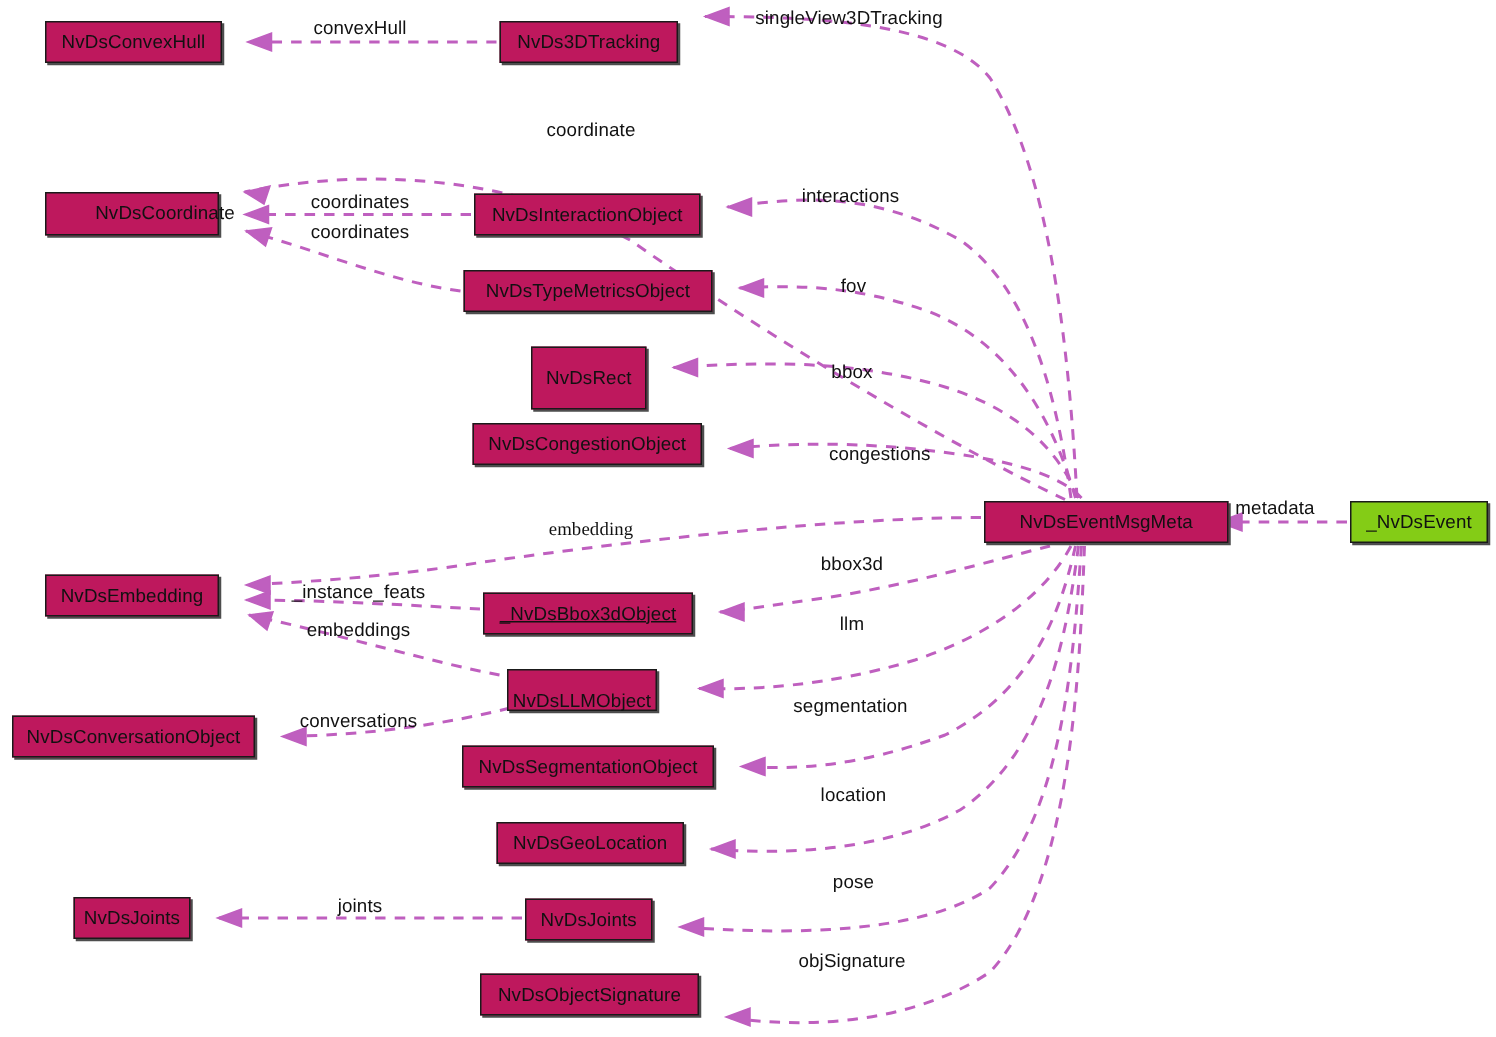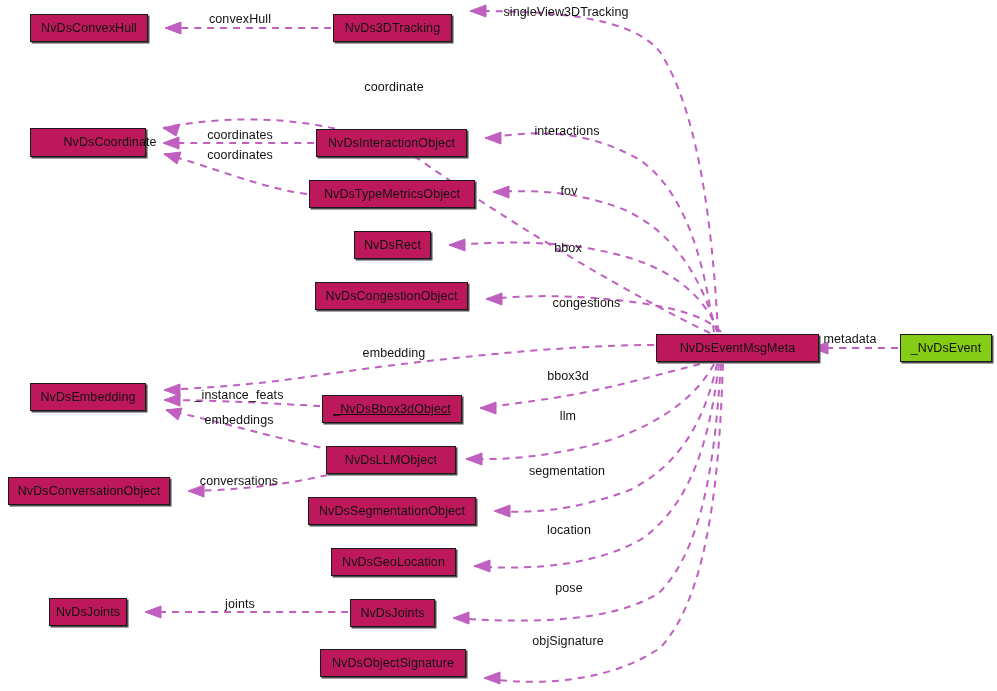--- a/index.html
+++ b/index.html
@@ -165,39 +165,39 @@
       </div>
       <div class="node" style="left: 30px; top: 128px; width: 116px; height: 29px; padding-left: 44px;">
         <span class="node-label">NvDsCoordinate</span>
       </div>
       <div class="node" style="left: 316px; top: 129px; width: 151px; height: 28px;">
         <span class="node-label">NvDsInteractionObject</span>
       </div>
       <div class="node" style="left: 309px; top: 180px; width: 166px; height: 28px;">
         <span class="node-label">NvDsTypeMetricsObject</span>
       </div>
-      <div class="node" style="left: 354px; top: 231px; width: 77px; height: 28px; text-align: right;">
+      <div class="node" style="left: 354px; top: 231px; width: 77px; height: 42px; text-align: right;">
         <span class="node-label">NvDsRect</span>
       </div>
       <div class="node" style="left: 315px; top: 282px; width: 153px; height: 28px;">
         <span class="node-label">NvDsCongestionObject</span>
       </div>
       <div class="node" style="left: 656px; top: 334px; width: 163px; height: 28px;">
         <span class="node-label">NvDsEventMsgMeta</span>
       </div>
       <div class="node filled" style="left: 900px; top: 334px; width: 92px; height: 28px; background: #84cc16;">
         <span class="node-label">_NvDsEvent</span>
       </div>
       <div class="node" style="left: 30px; top: 383px; width: 116px; height: 28px;">
         <span class="node-label">NvDsEmbedding</span>
       </div>
       <div class="node" style="left: 322px; top: 395px; width: 140px; height: 28px; text-decoration: underline;">
         <span class="node-label">_NvDsBbox3dObject</span>
       </div>
-      <div class="node" style="left: 326px; top: 446px; width: 130px; height: 28px;">
+      <div class="node" style="left: 338px; top: 446px; width: 100px; height: 28px; align-items: flex-end;">
         <span class="node-label">NvDsLLMObject</span>
       </div>
       <div class="node" style="left: 8px; top: 477px; width: 162px; height: 28px;">
         <span class="node-label">NvDsConversationObject</span>
       </div>
       <div class="node" style="left: 308px; top: 497px; width: 168px; height: 28px;">
         <span class="node-label">NvDsSegmentationObject</span>
       </div>
       <div class="node" style="left: 331px; top: 548px; width: 125px; height: 28px;">
         <span class="node-label">NvDsGeoLocation</span>
@@ -217,21 +217,21 @@
       <div class="edge-label" style="left: 850px; top: 339px;">metadata</div>
       <div class="edge-label" style="left: 240px; top: 19px;">convexHull</div>
       <div class="edge-label" style="left: 566px; top: 12px;">singleView3DTracking</div>
       <div class="edge-label" style="left: 394px; top: 87px;">coordinate</div>
       <div class="edge-label" style="left: 567px; top: 131px;">interactions</div>
       <div class="edge-label" style="left: 240px; top: 135px;">coordinates</div>
       <div class="edge-label" style="left: 240px; top: 155px;">coordinates</div>
       <div class="edge-label" style="left: 569px; top: 191px;">fov</div>
       <div class="edge-label" style="left: 568px; top: 248px;">bbox</div>
       <div class="edge-label" style="left: 567px; top: 303px; padding-left: 39px;">congestions</div>
-      <div class="edge-label" style="left: 394px; top: 353px;">embedding</div>
+      <div class="edge-label" style="left: 394px; top: 353px; font-family: Liberation Serif, serif;">embedding</div>
       <div class="edge-label" style="left: 568px; top: 376px;">bbox3d</div>
       <div class="edge-label" style="left: 239px; top: 395px;">_instance_feats</div>
       <div class="edge-label" style="left: 568px; top: 416px;">llm</div>
       <div class="edge-label" style="left: 239px; top: 420px;">embeddings</div>
       <div class="edge-label" style="left: 239px; top: 481px;">conversations</div>
       <div class="edge-label" style="left: 567px; top: 471px;">segmentation</div>
       <div class="edge-label" style="left: 569px; top: 530px;">location</div>
       <div class="edge-label" style="left: 569px; top: 588px;">pose</div>
       <div class="edge-label" style="left: 240px; top: 604px;">joints</div>
       <div class="edge-label" style="left: 568px; top: 641px;">objSignature</div>

